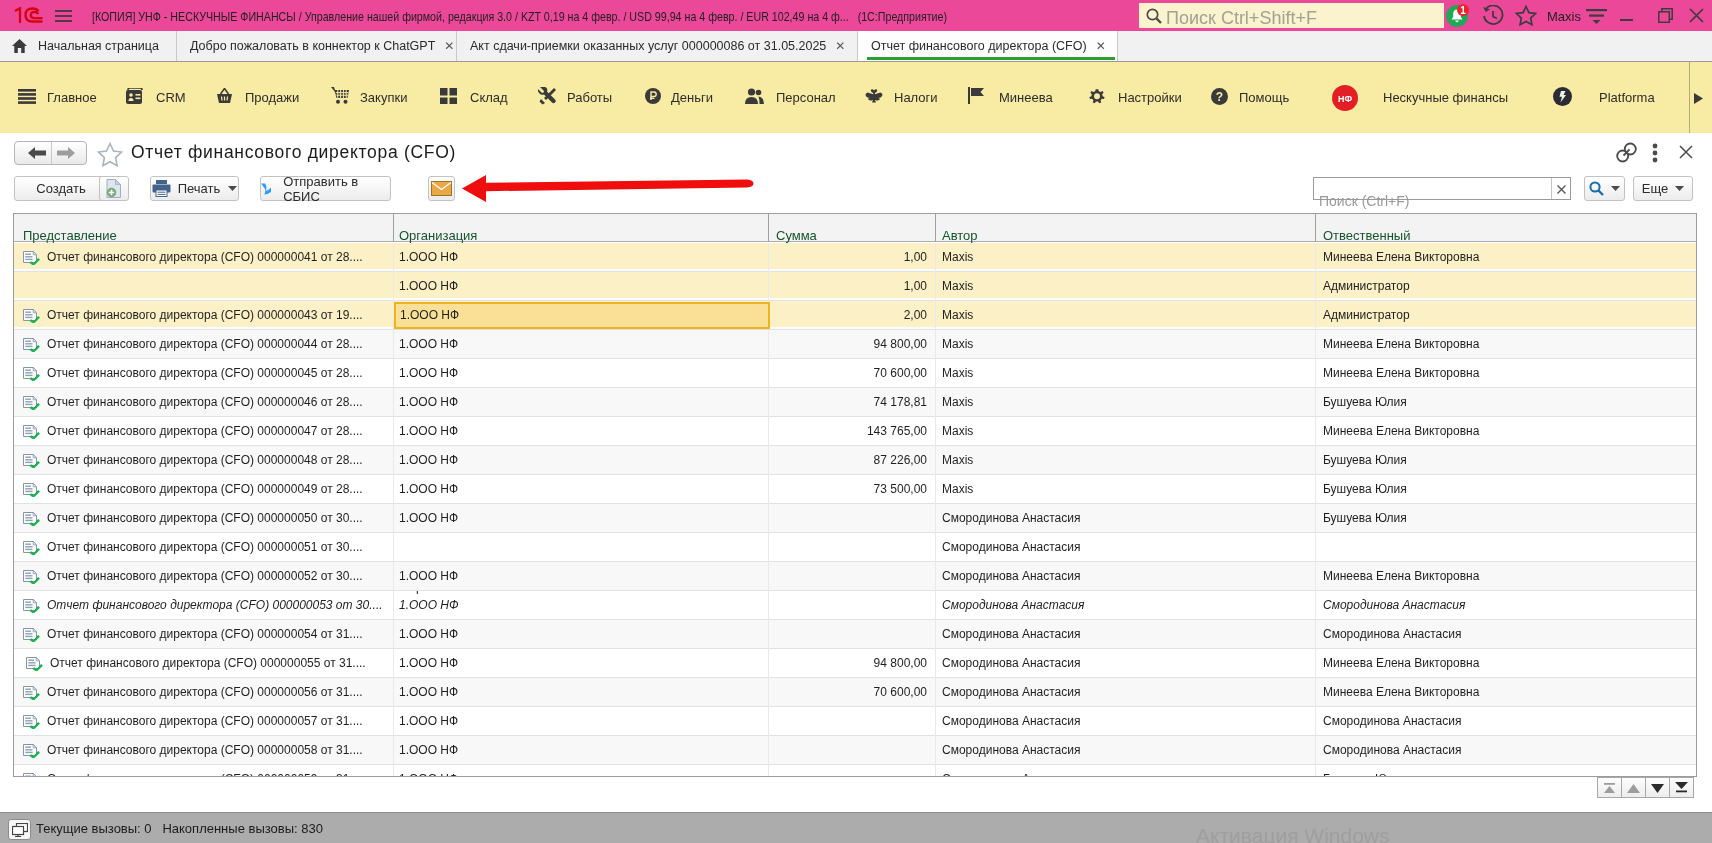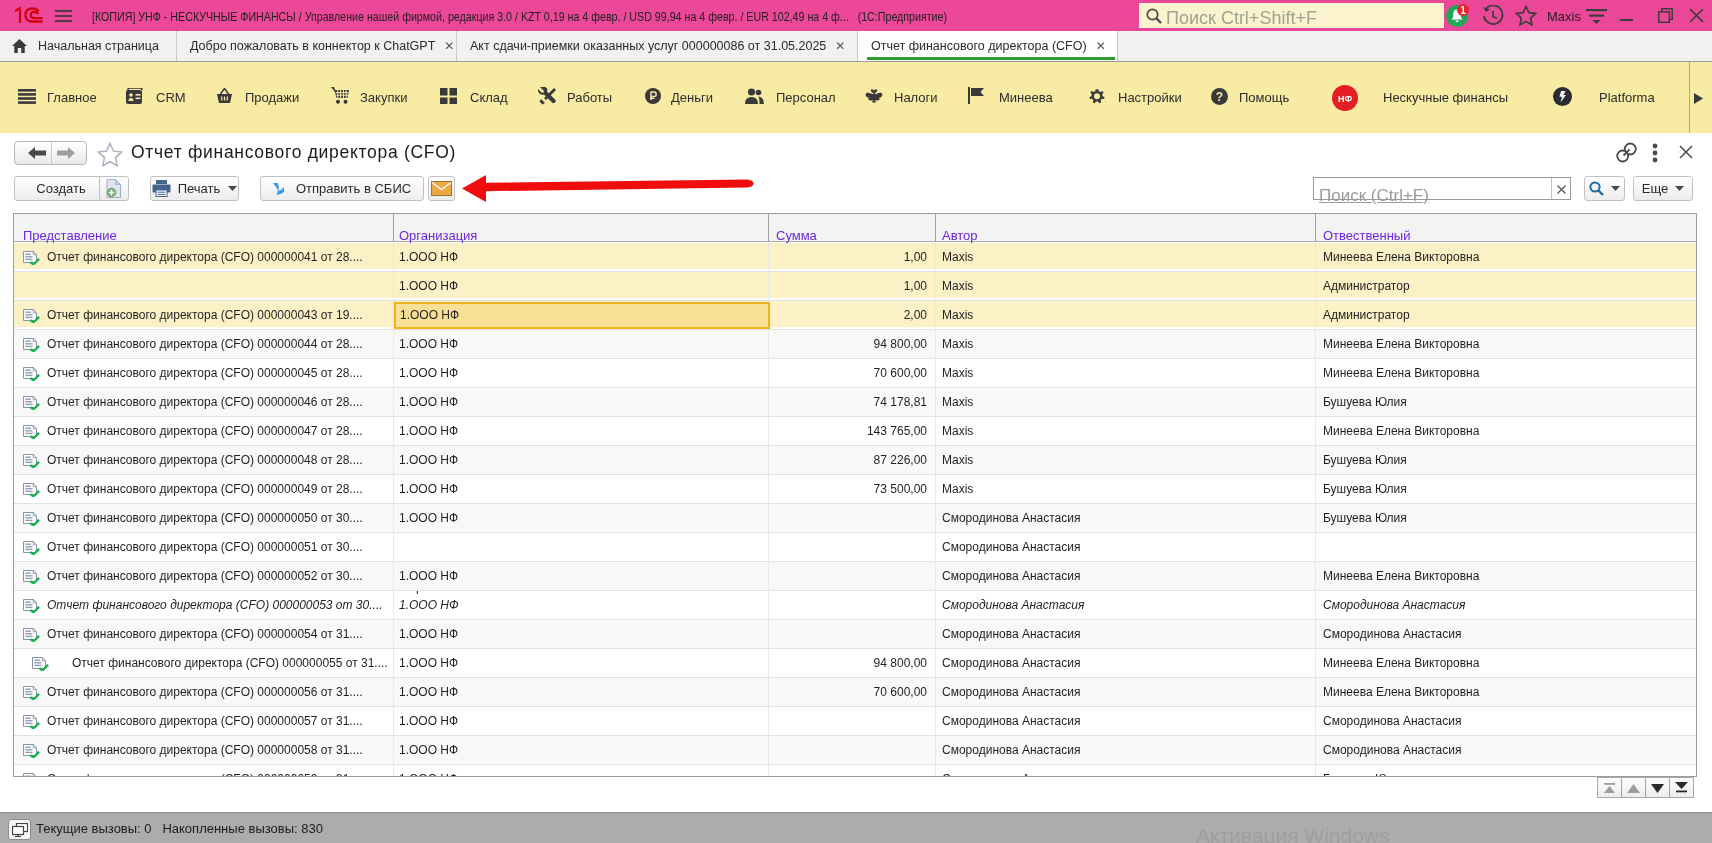--- a/index.html
+++ b/index.html
@@ -37,21 +37,21 @@
 
 .btn { position:absolute; top:43px; height:25px; background:linear-gradient(#ffffff,#ececec);
   border:1px solid #c2c2c2; border-radius:3px; font-size:13px; color:#2b2b2b;
   display:flex; align-items:center; justify-content:center; }
 
 
 #tbl { position:absolute; left:13px; top:80px; width:1684px; height:564px;
   border:1px solid #9c9c9c; overflow:hidden; background:#fff; }
 #thead { position:absolute; left:0; top:0; width:1682px; height:28px; background:#f3f3f3;
   border-bottom:1px solid #ababab; }
-#thead .hc { position:absolute; top:8px; height:28px; font-size:13px; color:#6d28d9; line-height:28px; }
+#thead .hc { position:absolute; top:8px; height:28px; font-size:13px; color:#14532d; line-height:28px; }
 #thead .vsep { position:absolute; top:0; width:1px; height:28px; background:#9f9f9f; }
 .row { position:absolute; left:0; width:1682px; height:29px; font-size:12px; color:#1f1f1f; }
 .row::after { content:""; position:absolute; left:0; bottom:0; width:100%; height:1px; background:#e2e2e2; }
 .row .c { position:absolute; top:0; height:28px; line-height:28px; white-space:nowrap; overflow:hidden; }
 .yellow { background:linear-gradient(#fbf0c6 0px, #fbf0c6 26px, #fcfcfc 26px, #fcfcfc 29px); }
 .grayrow { background:#f8f8f8; }
 .num { text-align:right; }
 .ric { position:absolute; left:0; top:8px; }
 .rt { display:inline-block; padding-left:24px; }
 .bvl { position:absolute; top:29px; width:1px; height:535px; background:#e9e9e9; z-index:2; }
@@ -299,39 +299,39 @@
       <rect x="0.5" y="4.5" width="18" height="8" rx="1" fill="#43658c"></rect>
       <rect x="4" y="10" width="11" height="6.5" fill="#fff" stroke="#43658c" stroke-width="1"></rect>
       <line x1="5.5" y1="12.2" x2="13.5" y2="12.2" stroke="#43658c" stroke-width="1"></line>
       <line x1="5.5" y1="14.4" x2="13.5" y2="14.4" stroke="#43658c" stroke-width="1"></line>
     </svg>
     <span>Печать</span>
     <svg style="margin-left:8px" width="9" height="5" viewBox="0 0 9 5">
         <path d="M0 0 L9 0 L4.5 5 Z" fill="#4a4a4a"></path>
       </svg>
   </div>
-  <div class="btn" style="left:260px; width:164px;">
+  <div class="btn" style="left:260px; width:131px;">
     <svg style="margin-right:12px" width="11" height="12" viewBox="0 0 11 12">
       <path d="M0 0 L4.5 0 Q7 4.5 5 8 Q9 7 11 4 L11 9 Q7 12 3.5 12 Q5.5 8 4 5.5 Q2.5 3 0 0 Z" fill="#2f9bf4"></path>
     </svg>
     <span>Отправить в СБИС</span>
   </div>
   <div class="btn" style="left:428px; width:27px;">
     <svg width="21" height="15" viewBox="0 0 21 15">
       <rect x="0.5" y="0.5" width="20" height="14" fill="#eaa944" stroke="#9c7426" stroke-width="1"></rect>
       <path d="M1 1.5 L10.5 8.5 L20 1.5" fill="none" stroke="#fff" stroke-width="1.4"></path>
     </svg>
   </div>
 
   <svg class="abs" style="left:455px;top:37px" width="300" height="36" viewBox="0 0 300 36">
     <path d="M7 18.5 L31 5 L31 12.8 L292 9.5 Q298.5 10 298.5 13.5 Q298.5 17 292 17.5 L31 21.2 L31 32 Z" fill="#ef0d0d"></path>
   </svg>
 
   <div class="abs" style="left:1313px;top:44px;width:258px;height:23px;background:#fff;border:1px solid #9a9a9a;">
-    <div class="abs" style="left:5px;top:8px;font-size:17px;color:#9a9a9a;text-decoration:underline;">Поиск (Ctrl+F)</div>
+    <div class="abs" style="left:5px;top:15px;font-size:14px;color:#9a9a9a;">Поиск (Ctrl+F)</div>
     <div class="abs" style="left:237px;top:0;width:1px;height:21px;background:#c4c4c4;"></div>
     <svg class="abs" style="left:243px;top:7px" width="9" height="9" viewBox="0 0 9 9">
       <path d="M0.5 0.5 L8.5 8.5 M8.5 0.5 L0.5 8.5" stroke="#555" stroke-width="1.3"></path>
     </svg>
   </div>
   <div class="btn" style="left:1584px; width:41px;">
     <svg width="15" height="15" viewBox="0 0 15 15">
       <circle cx="6" cy="6" r="4.6" fill="none" stroke="#1a6da8" stroke-width="2"></circle>
       <line x1="9.5" y1="9.5" x2="14" y2="14" stroke="#1a6da8" stroke-width="2.4"></line>
     </svg>
@@ -577,21 +577,21 @@
               <line x1="2.3" y1="8.4" x2="9.5" y2="8.4"></line>
             </g>
 <path d="M8.2 10.3 L10.6 12.7 L15.2 7 L17 8.8 L10.6 14.8 L6.4 12.1 Z" fill="#1db954"></path>
 <path d="M8.6 10.9 L10.6 12.9 L15 7.6" fill="none" stroke="#0e9b3f" stroke-width="0.9"></path>
 </svg><span class="rt">Отчет финансового директора (CFO) 000000054 от 31....</span></div>
 <div class="c" style="left:385px;width:360px;">1.ООО НФ</div>
 <div class="c" style="left:928px;width:370px;">Смородинова Анастасия</div>
 <div class="c" style="left:1309px;width:370px;">Смородинова Анастасия</div>
 </div>
 <div class="row " style="top:435px;">
-<div class="c" style="left:18px;width:370px;padding-left:16px;"><svg class="ric" width="18" height="14" viewBox="0 0 18 14">
+<div class="c" style="left:12px;width:370px;"><svg class="ric" width="18" height="14" viewBox="0 0 18 14">
 <path d="M0.5 0.5 L10.2 0.5 L13.5 3.8 L13.5 11.5 L0.5 11.5 Z" fill="#fdfdfd" stroke="#8795a8" stroke-width="1"></path>
 <path d="M10.2 0.5 L10.2 3.8 L13.5 3.8 Z" fill="#eef1f5" stroke="#8795a8" stroke-width="0.8"></path>
 <g stroke="#8fa0b5" stroke-width="1.4">
               <line x1="2.3" y1="3.2" x2="8" y2="3.2"></line>
               <line x1="2.3" y1="5.8" x2="9.5" y2="5.8"></line>
               <line x1="2.3" y1="8.4" x2="9.5" y2="8.4"></line>
             </g>
 <path d="M8.2 10.3 L10.6 12.7 L15.2 7 L17 8.8 L10.6 14.8 L6.4 12.1 Z" fill="#1db954"></path>
 <path d="M8.6 10.9 L10.6 12.9 L15 7.6" fill="none" stroke="#0e9b3f" stroke-width="0.9"></path>
 </svg><span class="rt">Отчет финансового директора (CFO) 000000055 от 31....</span></div>

